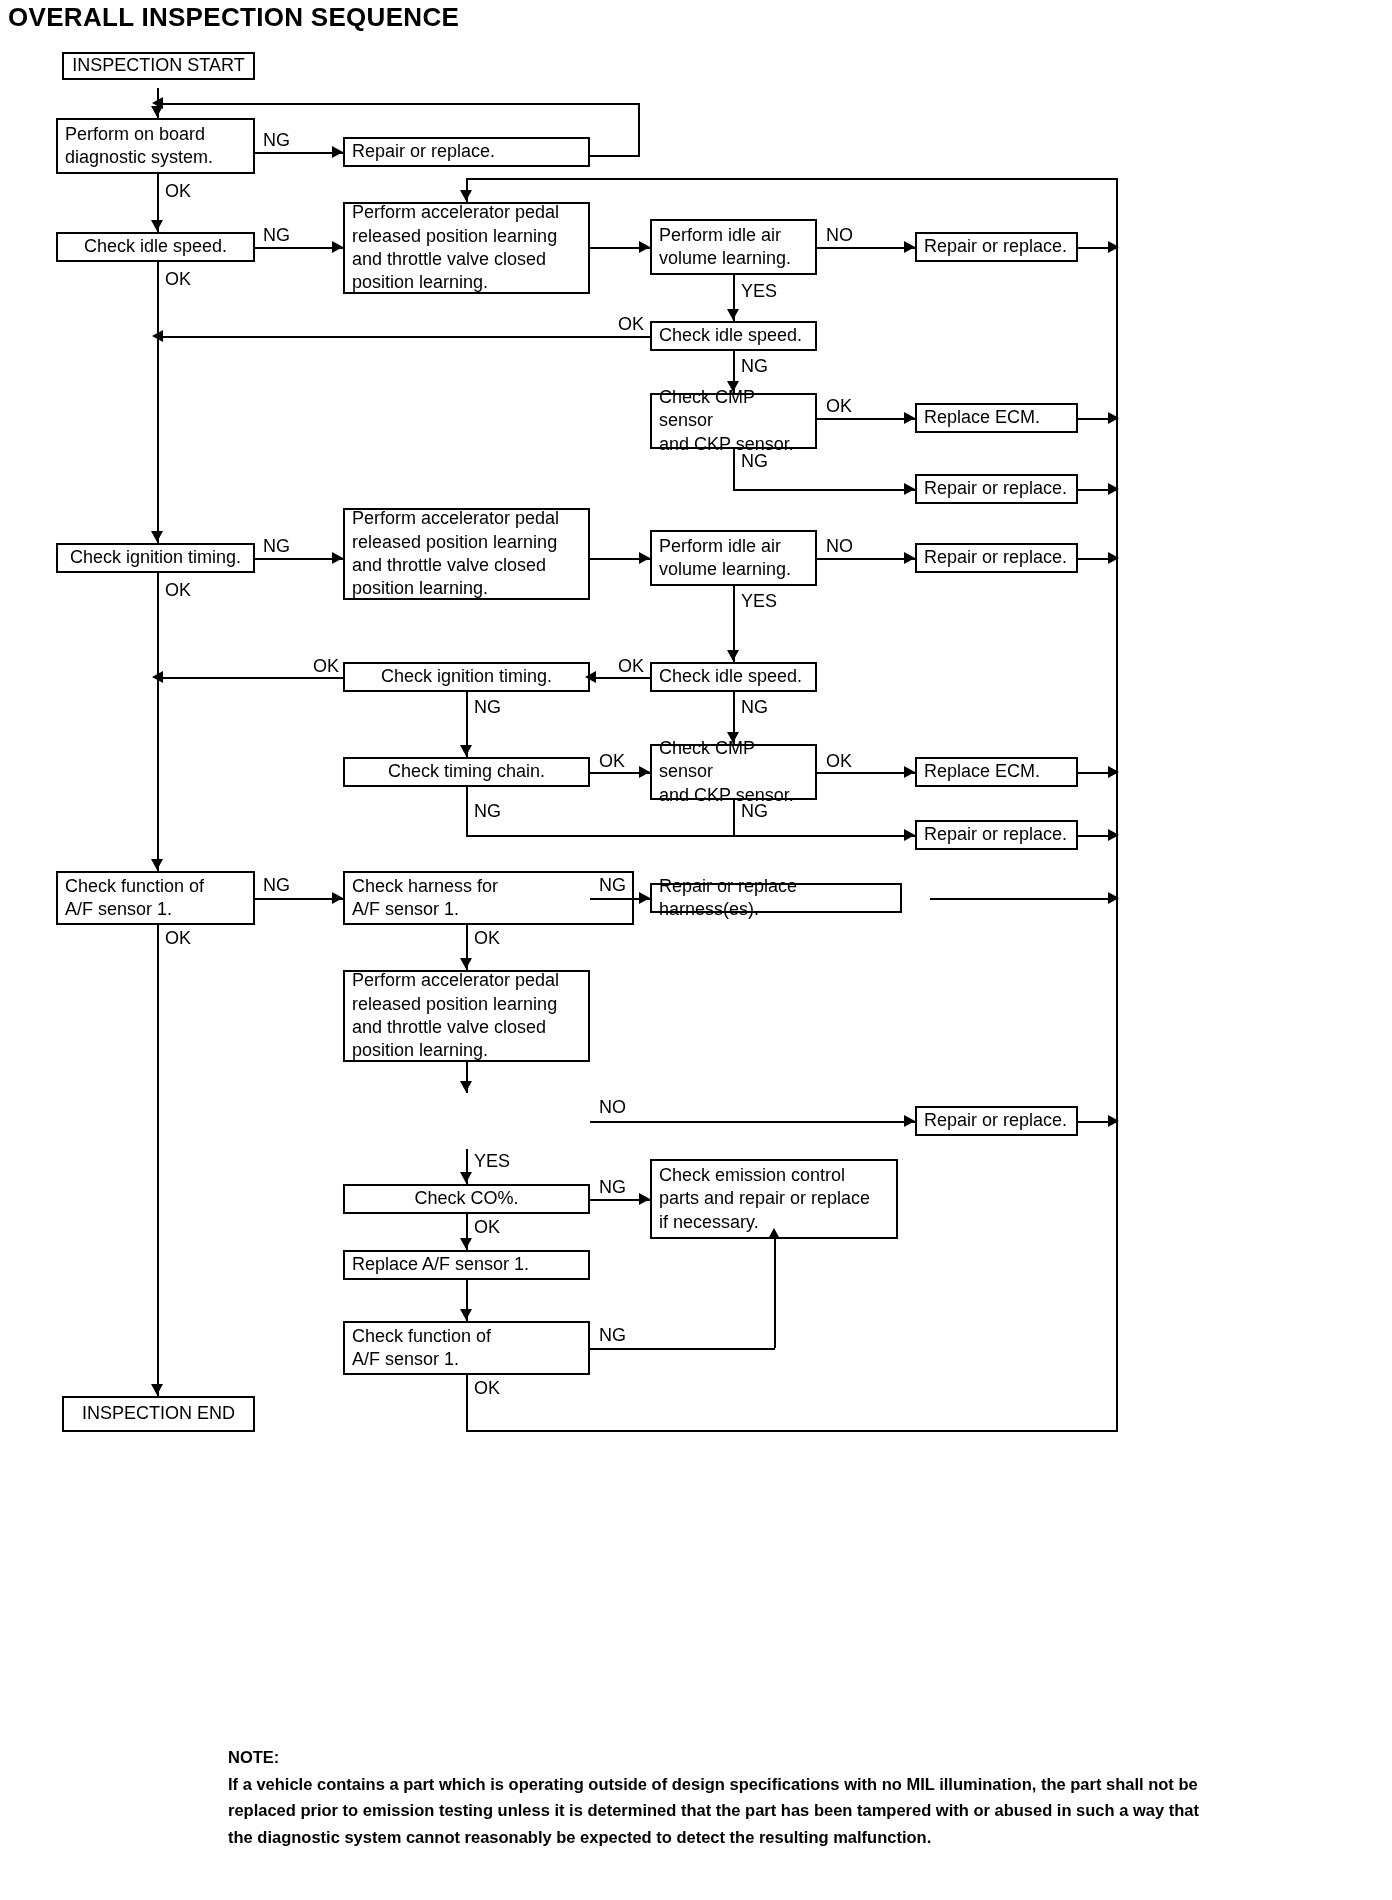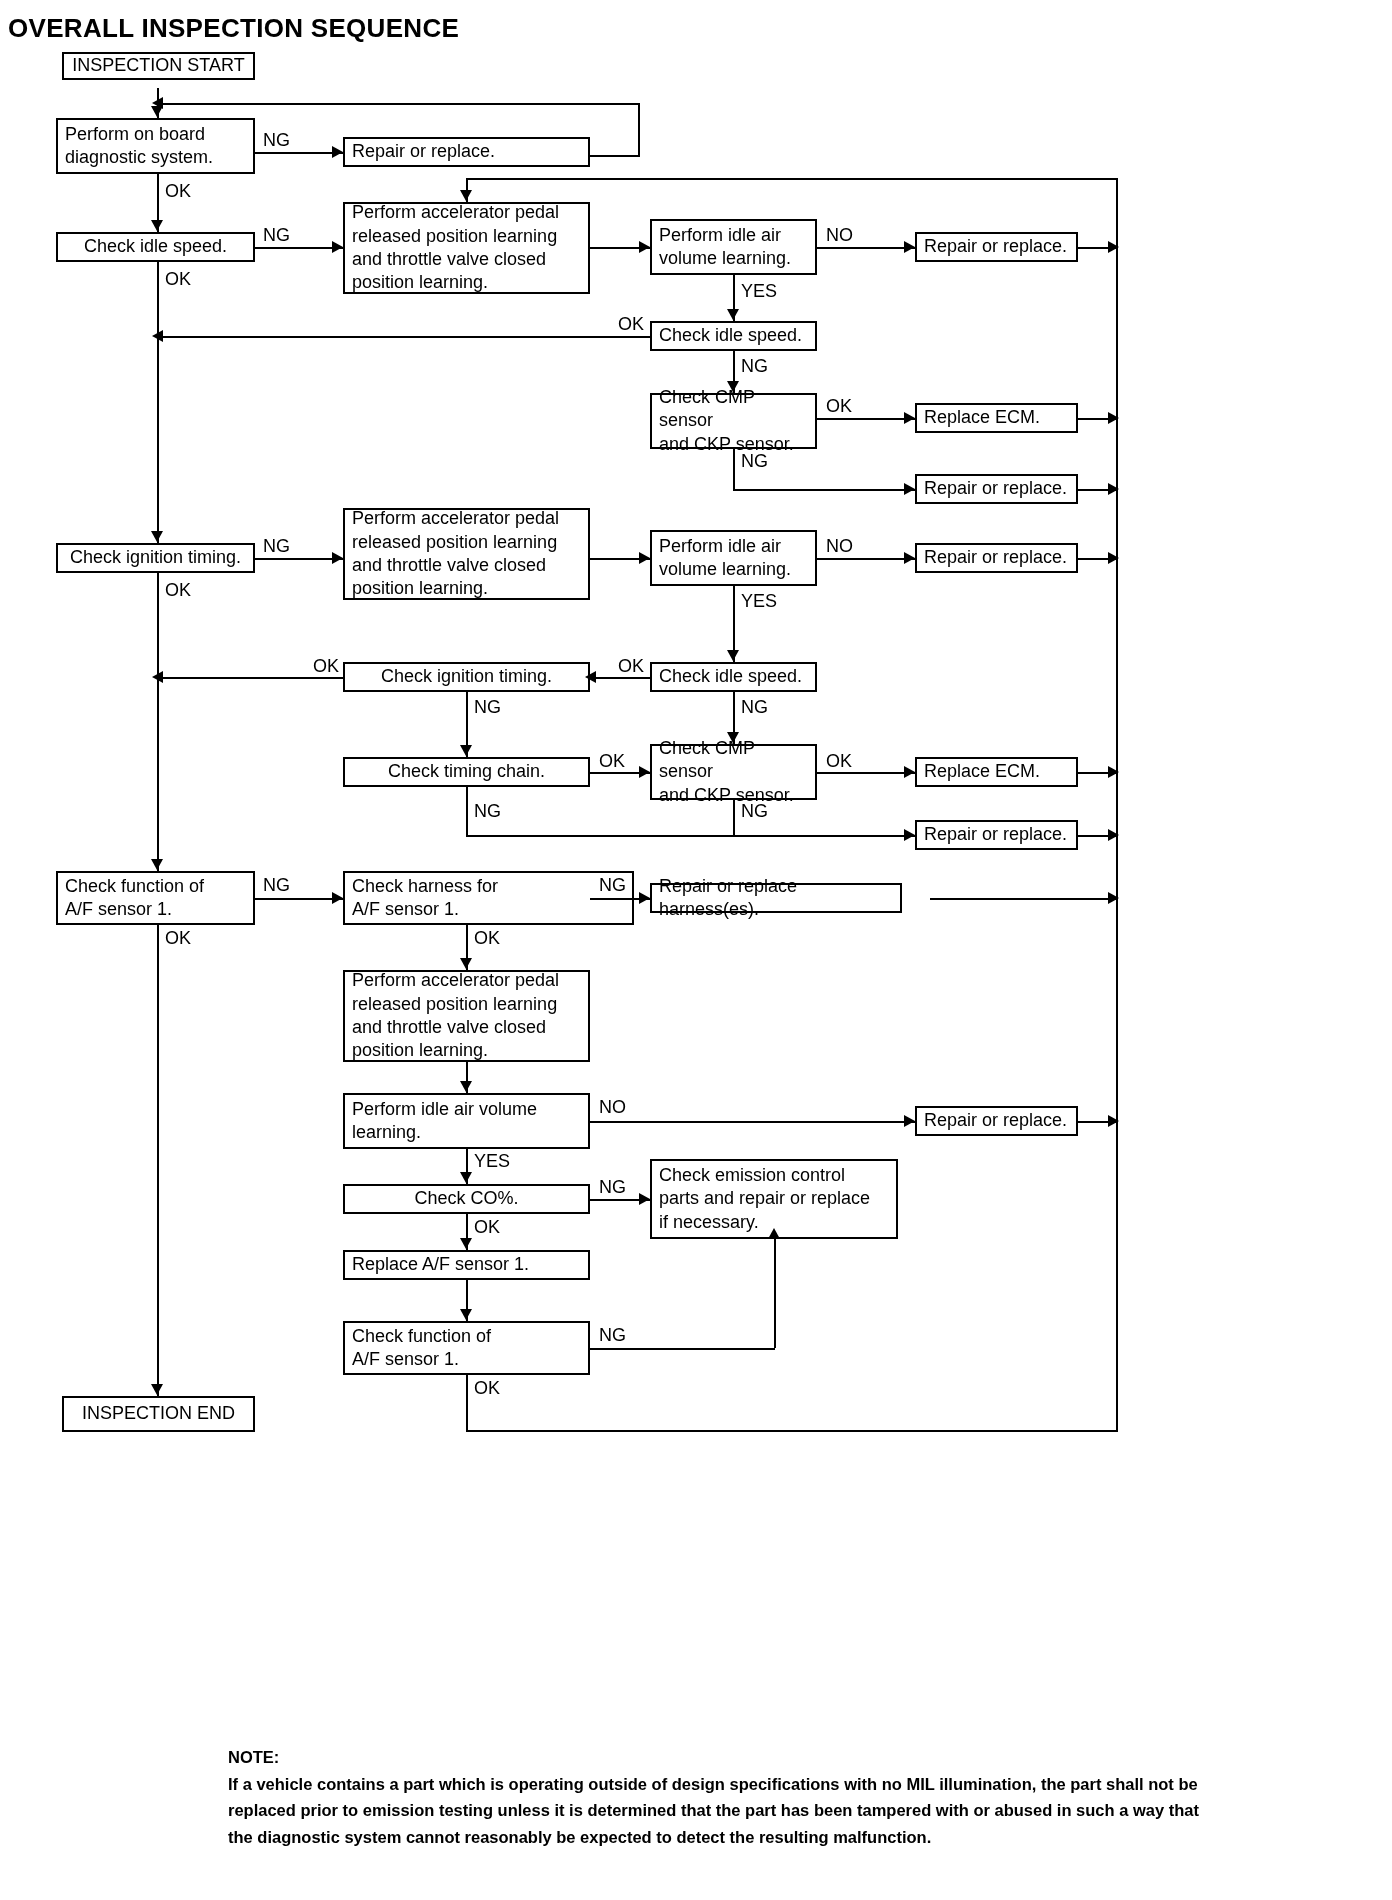--- a/index.html
+++ b/index.html
@@ -3,21 +3,21 @@
 <meta charset="utf-8">
 <style>
   html,body{margin:0;padding:0;background:#ffffff;}
   body{width:1392px;height:1900px;position:relative;
        font-family:"Liberation Sans","DejaVu Sans",sans-serif;
        color:#000;-webkit-font-smoothing:none;}
 
   #stage{position:absolute;left:0;top:0;width:1392px;height:1900px;overflow:hidden;}
 
   .title{
-    position:absolute;left:8px;top:13px;
+    position:absolute;left:8px;top:2px;
     font-size:26px;font-weight:bold;letter-spacing:0.3px;
     white-space:nowrap;
   }
 
   
   .box{
     position:absolute;
     border:2px solid #000;
     background:#fff;
     box-sizing:border-box;
@@ -123,22 +123,20 @@
   <div class="box lft" style="left:343px; top:871px; width:291px; height:54px;">Check harness for
 A/F sensor 1.</div>
 
   <div class="box lft" style="left:650px; top:883px; width:252px; height:30px;">Repair or replace harness(es).</div>
 
   <div class="box lft" style="left:343px; top:970px; width:247px; height:92px;">Perform accelerator pedal
 released position learning
 and throttle valve closed
 position learning.</div>
 
-  <div class="box lft" style="left:343px; top:1093px; width:247px; height:56px;">Perform idle air volume
-learning.</div>
 
   <div class="box lft" style="left:915px; top:1106px; width:163px; height:30px;">Repair or replace.</div>
 
   <div class="box ctr" style="left:343px; top:1184px; width:247px; height:30px;">Check CO%.</div>
 
   <div class="box lft" style="left:650px; top:1159px; width:248px; height:80px;">Check emission control
 parts and repair or replace
 if necessary.</div>
 
   <div class="box lft" style="left:343px; top:1250px; width:247px; height:30px;text-align:right;">Replace A/F sensor 1.</div>

